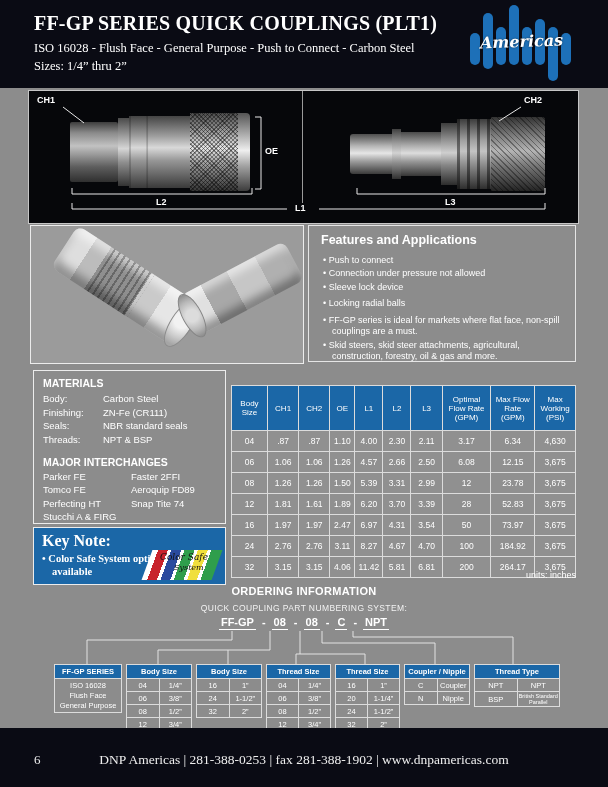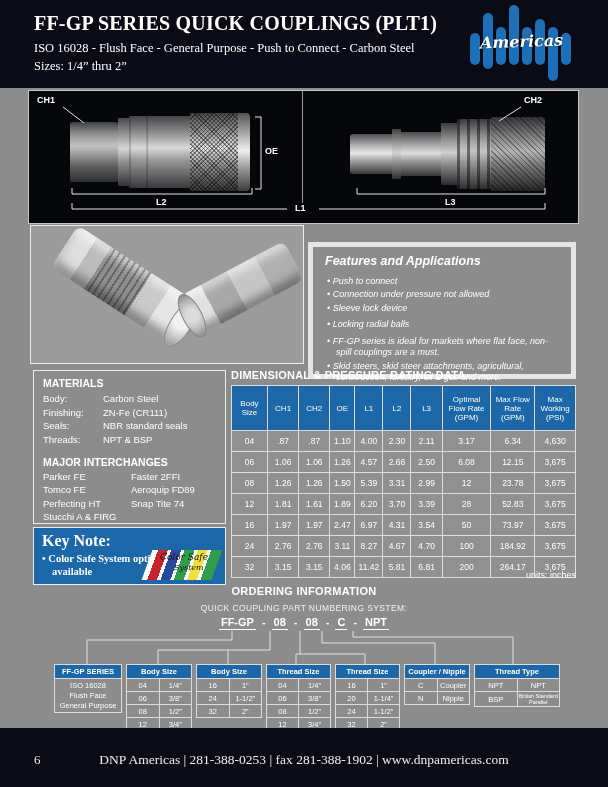--- a/index.html
+++ b/index.html
@@ -61,21 +61,21 @@
     background:repeating-linear-gradient(90deg,rgba(0,0,0,.28) 0 2px,transparent 2px 6px);}
   .render-a .face{position:absolute;right:-9px;top:-1px;width:20px;height:52px;border-radius:50%;
     background:radial-gradient(circle at 45% 45%,#f2f2f2 25%,#cdcdcd 55%,#a5a5a5 85%);border:1px solid #8a8a8a;}
   .render-b{position:absolute;left:152px;top:40px;width:118px;height:44px;border-radius:8px;transform:rotate(-28deg);
     background:linear-gradient(90deg,#e0e0e0 0 20%,#a8a8a8 20% 45%,#c6c6c6 45% 72%,#b0b0b0 72%);
     box-shadow:inset 0 7px 8px rgba(255,255,255,.55),inset 0 -8px 9px rgba(0,0,0,.35);}
   .render-b .face{position:absolute;left:-8px;top:-1px;width:18px;height:46px;border-radius:50%;
     background:radial-gradient(circle at 50% 50%,#dcdcdc 25%,#b8b8b8 60%,#909090 90%);border:1px solid #848484;}
 
   
-  .features-panel{position:absolute;left:308px;top:242px;width:268px;height:137px;border:5px solid #e5e5e5;color:#fff;box-sizing:border-box;font-style:italic;}
+  .features-panel{position:absolute;left:308px;top:225px;width:268px;height:137px;border:1px solid #e5e5e5;color:#fff;box-sizing:border-box;}
   .features-title{margin:7px 0 0 12px;font-size:12.5px;font-weight:bold;}
   .features-list{margin:8px 0 0 0;padding:0 8px 0 14px;list-style:none;font-size:9px;line-height:1.25;}
   .features-list li{margin-top:2px;padding-left:9px;text-indent:-9px;}
   .features-list li::before{content:"• ";}
   .features-list li:nth-child(4){margin-top:5px;}
   .features-list li:nth-child(5){margin-top:6px;}
   .features-list li:nth-child(6){margin-top:2px;}
 
   
   .materials-box{position:absolute;left:33px;top:370px;width:193px;height:154px;border:1px solid #ececec;color:#fff;
@@ -263,21 +263,20 @@
     <div class="kn-title">Key Note:</div>
     <div class="kn-bullet">Color Safe System options available</div>
     <div class="colorsafe">
       <div class="cs-text">
         <div>Color Safe</div>
         <div class="l2">System</div>
       </div>
     </div>
   </div>
 
-  <div class="dim-title">DIMENSIONAL &amp; PRESSURE RATING DATA</div>
   <table class="dim-table">
     <thead>
         <tr>
           <th style="width: 10.5%;">Body Size</th>
           <th style="width: 9%;">CH1</th>
           <th style="width: 9%;">CH2</th>
           <th style="width: 7%;">OE</th>
           <th style="width: 8%;">L1</th>
           <th style="width: 8%;">L2</th>
           <th style="width: 9%;">L3</th>

